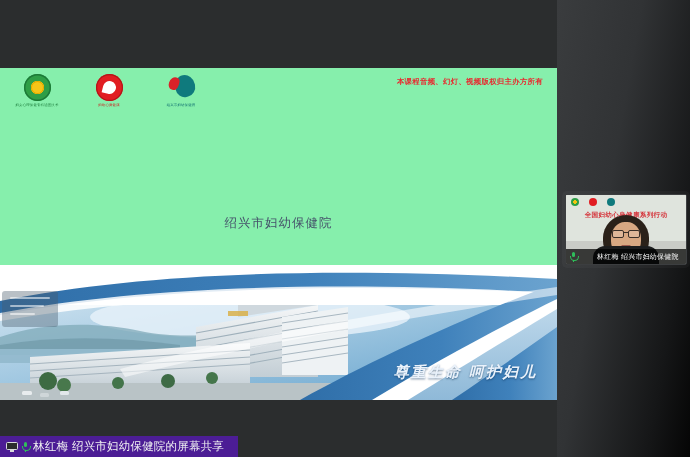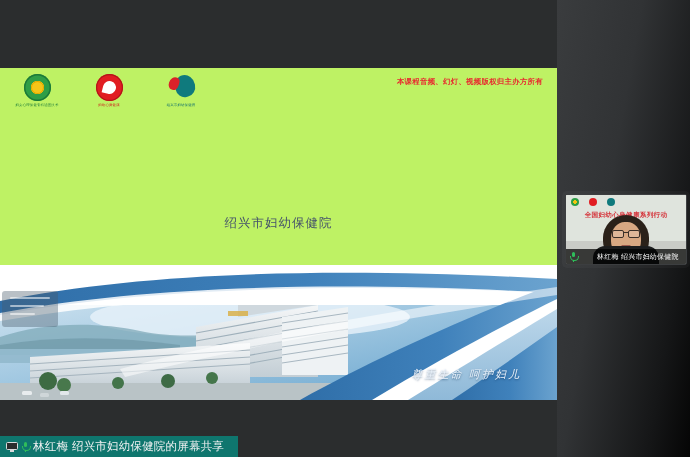--- a/index.html
+++ b/index.html
@@ -11,21 +11,21 @@
   .right-pane{position:absolute;left:557px;top:0;width:133px;height:457px;
     background:linear-gradient(100deg,#3a3c3e 0%,#313335 40%,#151617 80%,#050505 100%);}
 
   
   .top-strip{position:absolute;left:0;top:0;width:557px;height:68px;background:#2b2d2e;}
 
   
   .bottom-strip{position:absolute;left:0;top:400px;width:557px;height:57px;background:#2b2d2e;}
 
   
-  .slide{position:absolute;left:0;top:68px;width:557px;height:332px;background:#bef264;overflow:hidden;}
+  .slide{position:absolute;left:0;top:68px;width:557px;height:332px;background:#86efac;overflow:hidden;}
 
   
   .logos{position:absolute;left:14px;top:6px;display:flex;gap:26px;align-items:flex-end;}
   .logo{display:flex;flex-direction:column;align-items:center;width:46px;}
   .logo-mark{width:27px;height:27px;position:relative;}
   .logo-cap{font-size:3.4px;line-height:1.25;margin-top:2px;text-align:center;letter-spacing:.2px;
      font-family:"DejaVu Sans",sans-serif;white-space:nowrap;}
   .cap-green{color:#1b7a3a;}
   .cap-red{color:#cf1b1b;}
   .cap-teal{color:#0d6b6e;}
@@ -52,22 +52,22 @@
      font-family:"Liberation Serif","DejaVu Serif",serif;font-size:30px;font-weight:bold;letter-spacing:1px;
      text-shadow:0 1px 1px rgba(0,0,0,.10);}
   .subtitle{position:absolute;left:0;right:0;top:142px;text-align:center;color:#46536b;
      font-family:"DejaVu Sans",sans-serif;font-size:12.5px;line-height:2.1;letter-spacing:1px;}
   .subtitle div{margin:0;}
 
   
   .band{position:absolute;left:0;bottom:0;width:557px;height:135px;overflow:hidden;background:#fff;}
   .band svg{display:block;width:557px;height:135px;}
 
-  .band-slogan{position:absolute;right:36px;bottom:18px;color:#eaf2fb;
-     font-family:"DejaVu Sans",sans-serif;font-size:11px;font-weight:normal;font-style:italic;letter-spacing:2px;
+  .band-slogan{position:absolute;right:20px;bottom:18px;color:#eaf2fb;
+     font-family:"DejaVu Sans",sans-serif;font-size:15px;font-weight:bold;font-style:italic;letter-spacing:2px;
      text-shadow:0 1px 2px rgba(0,40,80,.55);}
 
   .band-plaque{position:absolute;left:2px;top:26px;width:56px;height:36px;border-radius:3px;
      background:rgba(70,90,105,.38);}
   .band-plaque i{display:block;height:2px;margin:6px 8px;background:rgba(255,255,255,.55);border-radius:1px;}
   .band-plaque i:nth-child(2){width:60%;}
   .band-plaque i:nth-child(3){width:44%;}
 
   
   .video-panel{position:absolute;left:565px;top:194px;width:120px;height:69px;
@@ -95,21 +95,21 @@
   .vp-namebar{position:absolute;left:0;right:0;bottom:0;height:15px;background:rgba(0,0,0,.72);
      display:flex;align-items:center;gap:20px;padding:0 4px;}
   .vp-name{color:#fff;font-family:"DejaVu Sans",sans-serif;font-size:7px;white-space:nowrap;letter-spacing:.2px;}
 
   .mic{width:7px;height:10px;position:relative;flex:0 0 auto;}
   .mic .cap{position:absolute;left:1.6px;top:0;width:3.8px;height:5.6px;border-radius:2px;background:#2fbd5a;}
   .mic .arc{position:absolute;left:0;top:4px;width:7px;height:4px;border:1.2px solid #2fbd5a;border-top:none;border-radius:0 0 6px 6px;}
   .mic .stem{position:absolute;left:3px;top:8px;width:1.2px;height:2px;background:#2fbd5a;}
 
   
-  .statusbar{position:absolute;left:0;bottom:0;width:238px;height:21px;background:#0f766e;
+  .statusbar{position:absolute;left:0;bottom:0;width:238px;height:21px;background:#4c1d95;
      display:flex;align-items:center;gap:4px;padding:0 6px;box-sizing:border-box;}
   .screen-ico{width:12px;height:10px;position:relative;flex:0 0 auto;}
   .screen-ico .sc{position:absolute;inset:0 0 2px 0;border:1.3px solid #d8dadc;border-radius:1.5px;background:#2b2d2e;}
   .screen-ico .st{position:absolute;left:4px;bottom:0;width:4px;height:2px;background:#d8dadc;}
   .status-text{color:#f0f1f2;font-family:"DejaVu Sans",sans-serif;font-size:11.5px;white-space:nowrap;letter-spacing:.2px;}
 </style>
 </head>
 <body>
 
 <div class="app">

